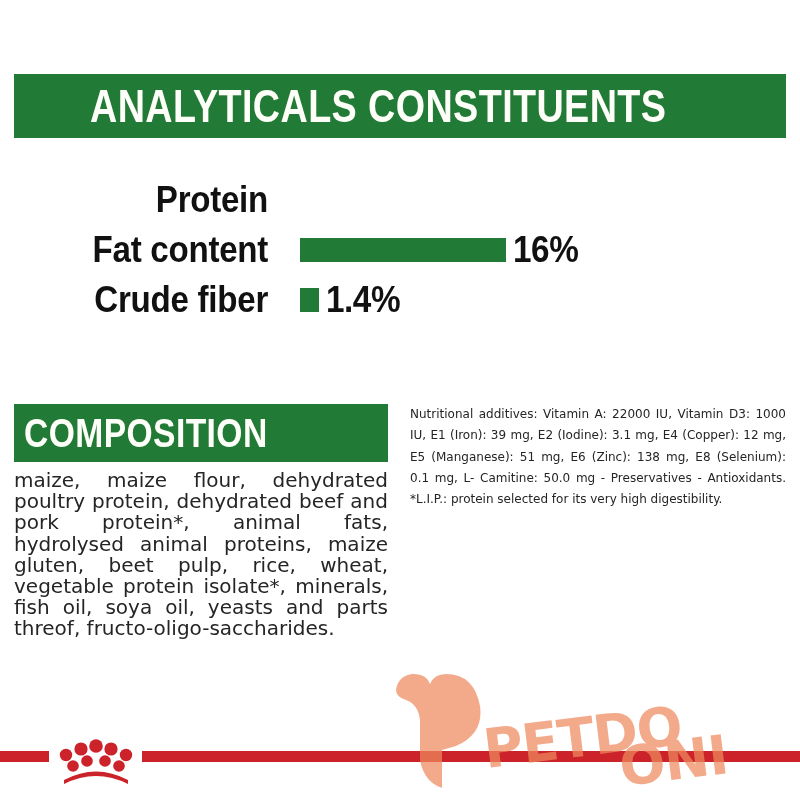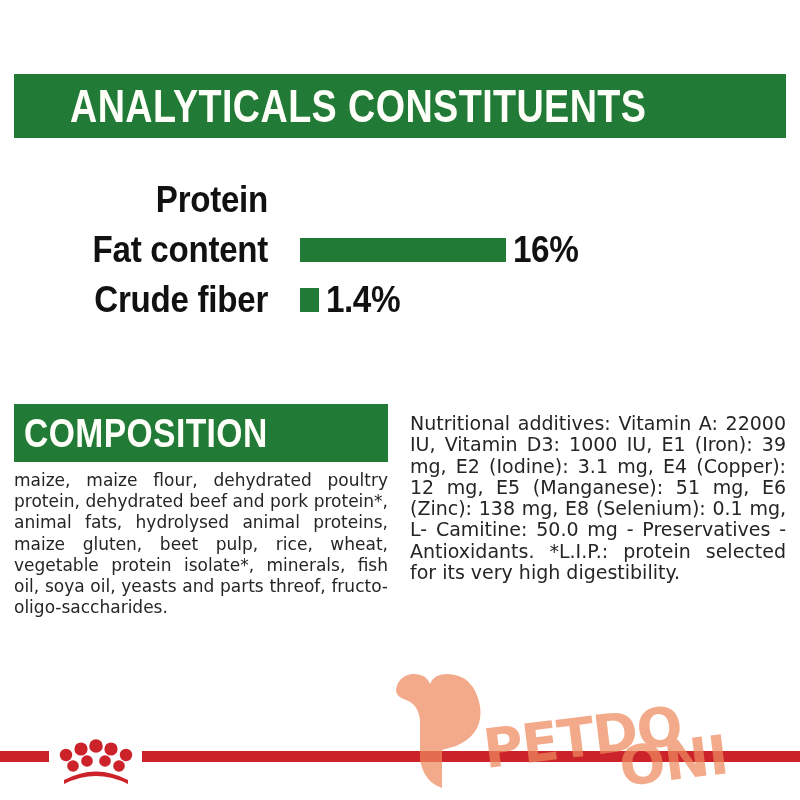--- a/index.html
+++ b/index.html
@@ -32,21 +32,21 @@
     white-space: nowrap;
   }
 
   
   #analytical-header {
     position: absolute;
     left: 14px;
     top: 74px;
     width: 772px;
     height: 64px;
-    padding-left: 56px;
+    padding-left: 76px;
   }
   #analytical-header .bar-title {
     font-size: 46px;
     line-height: 46px;
   }
 
   
   #constituents-chart {
     position: absolute;
     left: 0px;
@@ -123,29 +123,29 @@
     font-weight: 700;
     font-size: 23px;
     font-family: "Liberation Sans Narrow", "Liberation Sans", sans-serif;
     transform: scaleX(0.85);
     transform-origin: left center;
     margin-left: 2px;
     white-space: nowrap;
   }
   .panel-body {
     margin-top: 8px;
-    font-size: 17px;
+    font-size: 20px;
     line-height: 21.2px;
     color: #252525;
     text-align: justify;
     font-family: "DejaVu Sans", sans-serif;
   }
   #additives-panel .panel-body {
-    margin-top: 9px;
-    font-size: 19px;
+    margin-top: 0;
+    font-size: 12px;
     line-height: 21.3px;
   }
 
   
   #brand-strip {
     position: absolute;
     left: 0;
     top: 735px;
     width: 800px;
     height: 65px;

